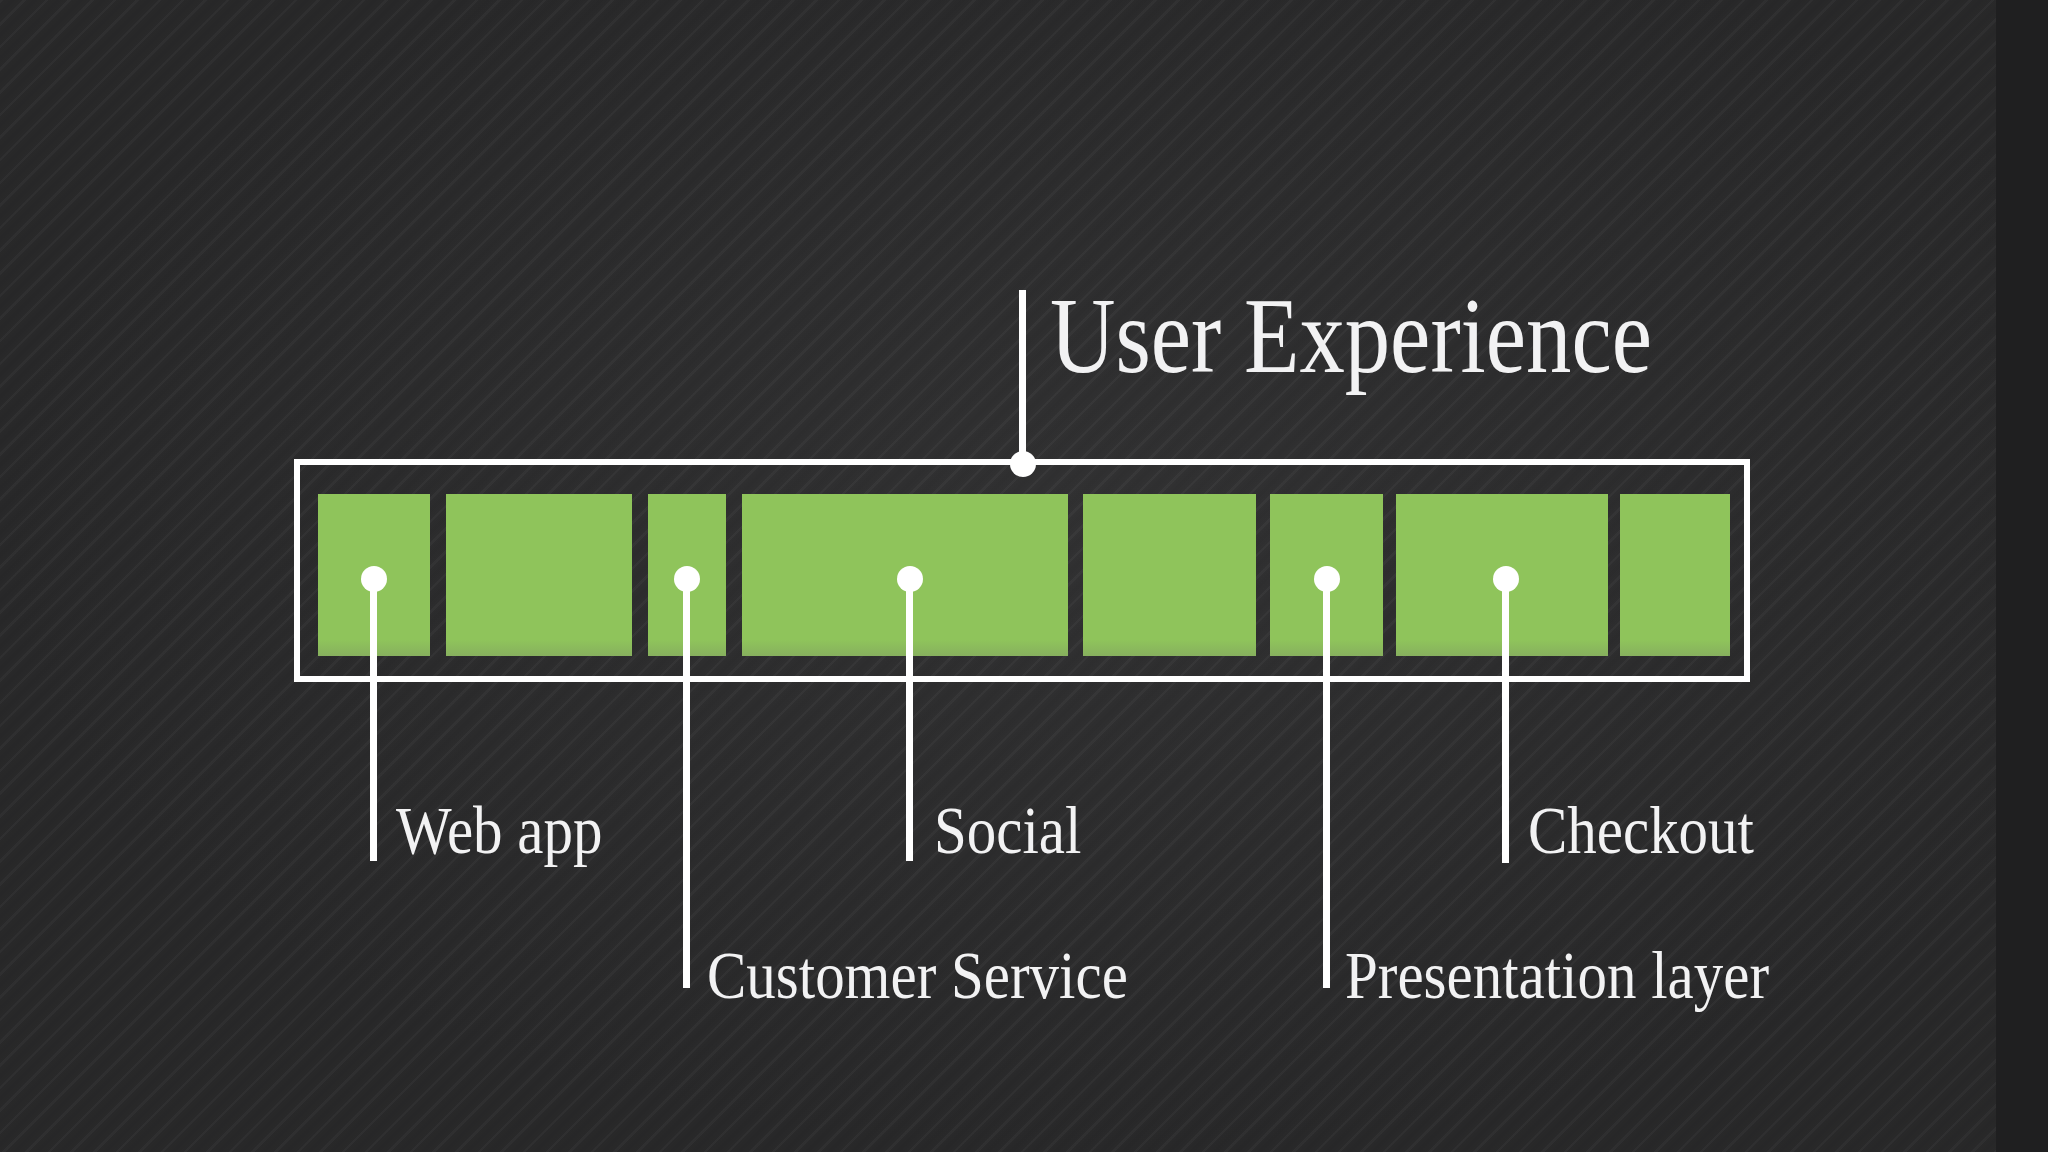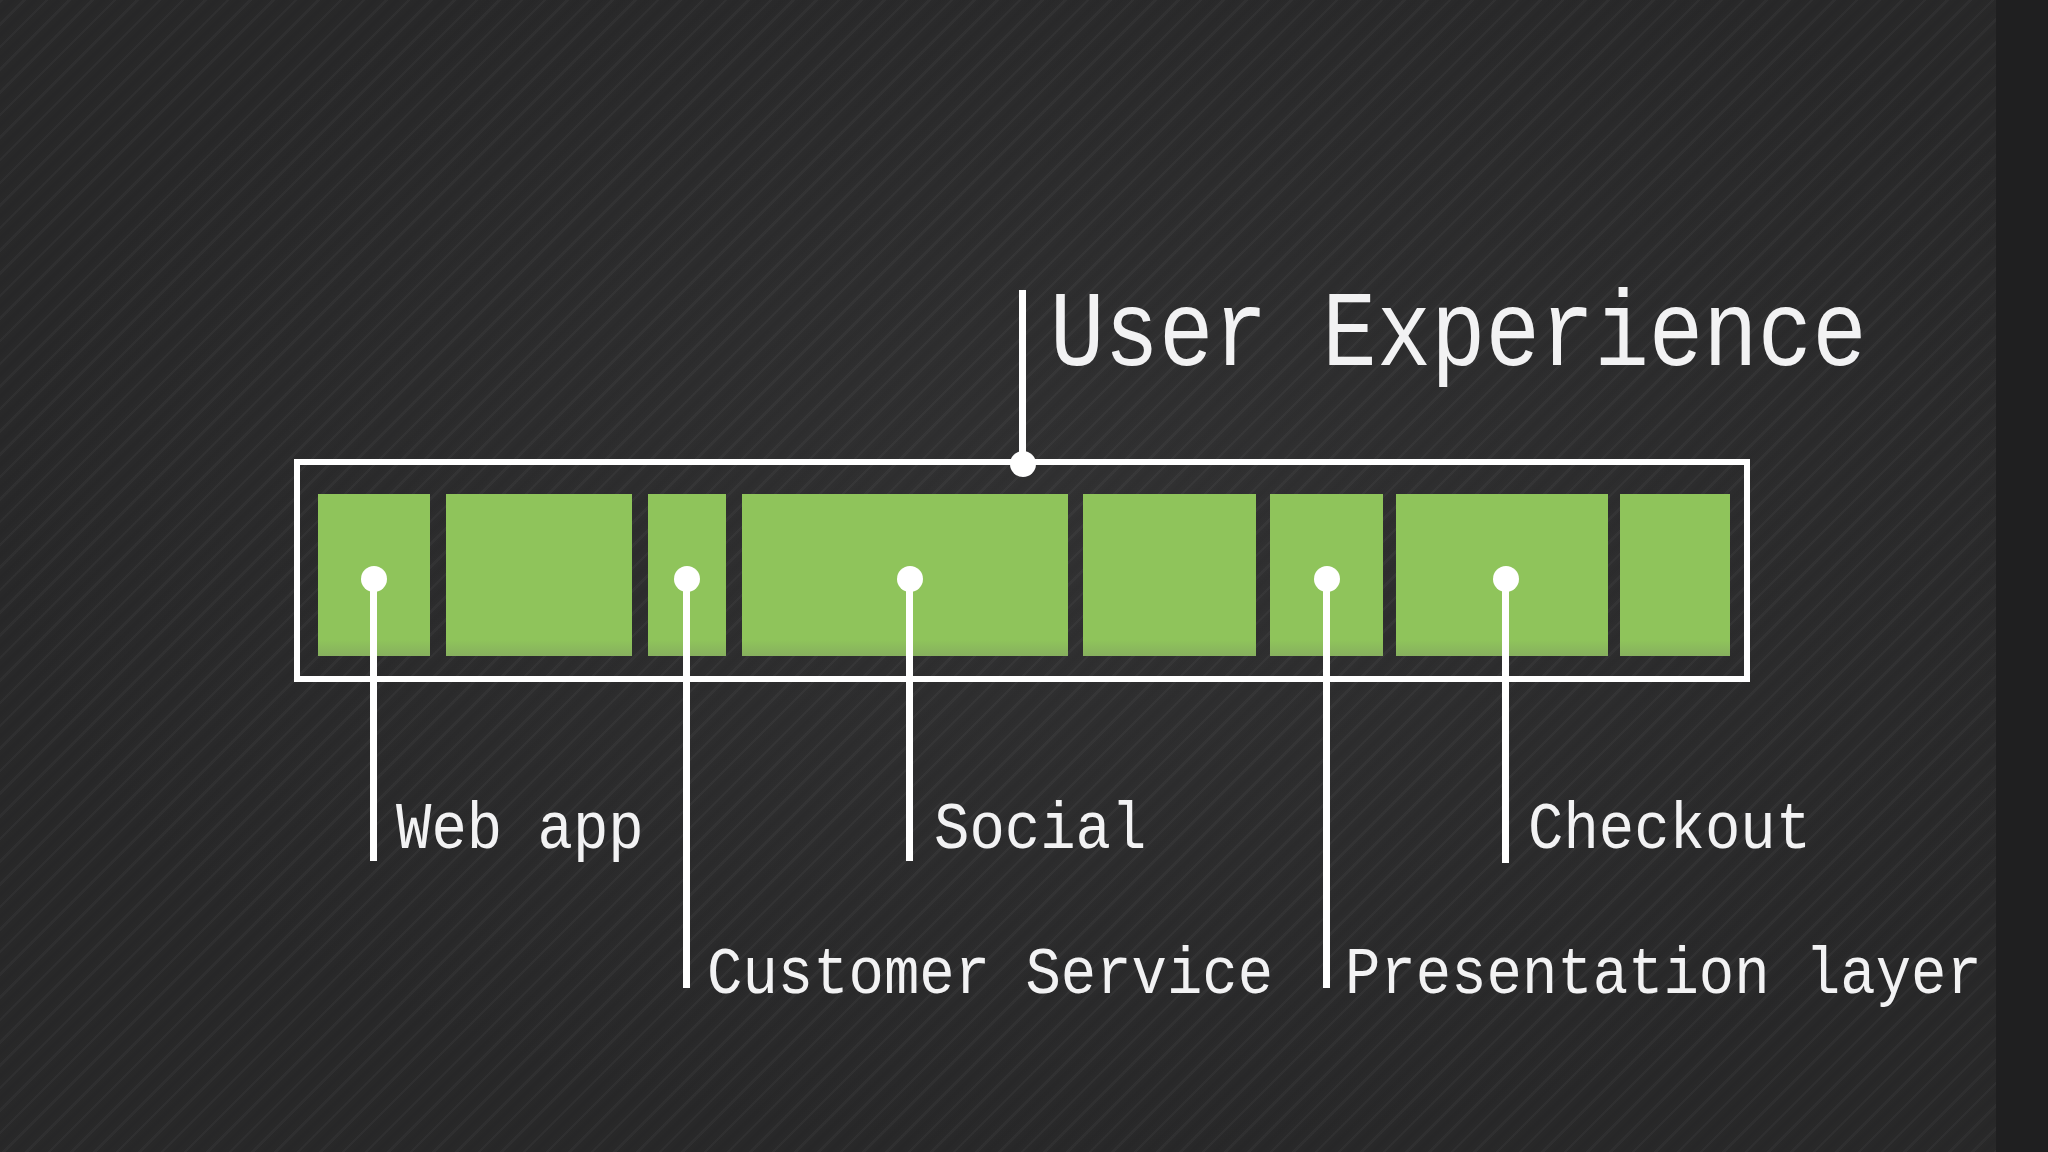--- a/index.html
+++ b/index.html
@@ -12,21 +12,21 @@
     width: 1996px;
     height: 1152px;
     overflow: hidden;
     background-color: var(--bg, #2b2b2c);
     background-image:
       radial-gradient(ellipse at 55% 45%, rgba(255,255,255,0.030), rgba(0,0,0,0.06) 75%),
       repeating-linear-gradient(135deg,
         rgba(255,255,255,0.030) 0px, rgba(255,255,255,0.030) 2.5px,
         rgba(255,255,255,0.000) 2.5px, rgba(0,0,0,0.050) 9px,
         rgba(255,255,255,0.000) 16px);
-    font-family: Liberation Mono, monospace;
+    font-family: Liberation Serif, serif;
     color: var(--text, #f2f2f3);
     text-align: right;
   }
 
   
   .ux-box {
     position: absolute;
     left: 294px; top: 459px;
     width: 1456px; height: 223px;
     border: 6px solid var(--line, #ffffff);

